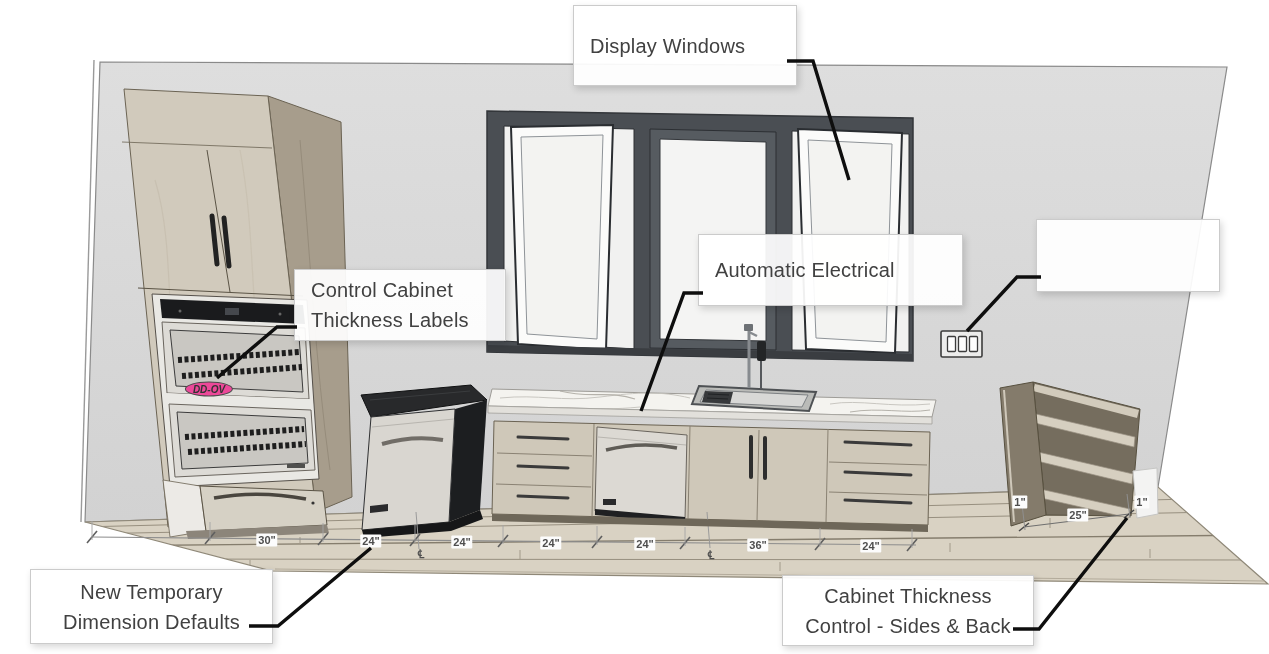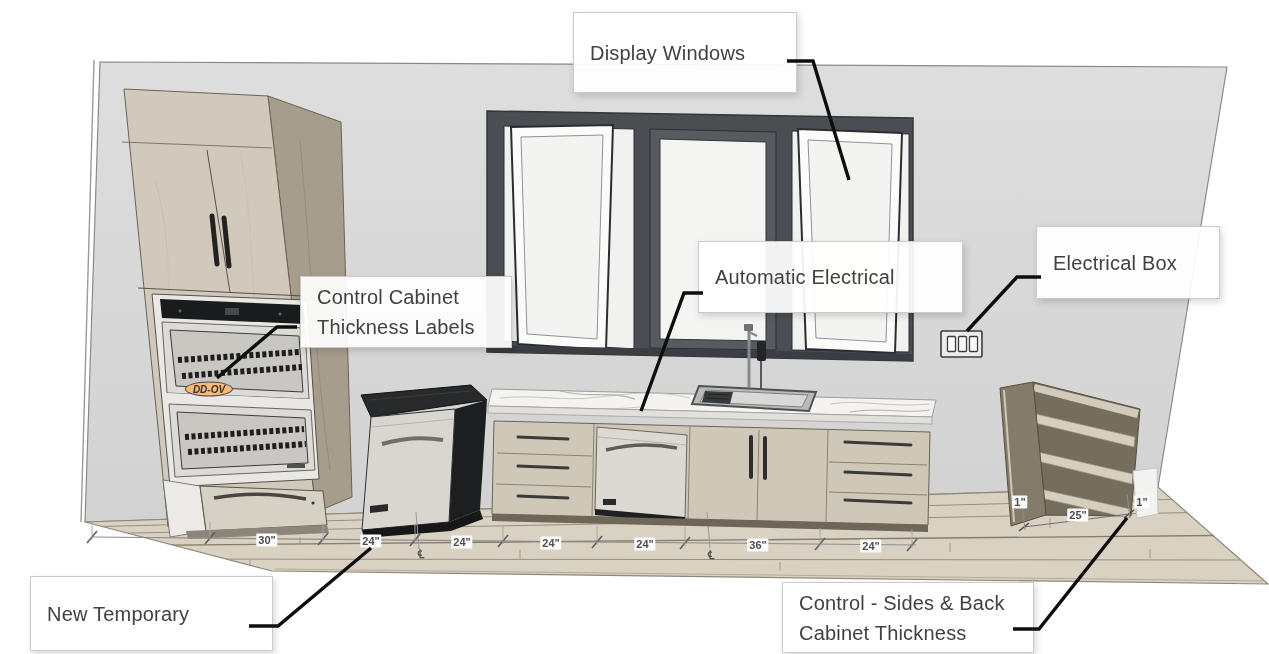--- a/index.html
+++ b/index.html
@@ -6,29 +6,29 @@
   #stage{position:relative;width:1269px;height:654px;background:#ffffff;overflow:hidden;
          font-family:"Liberation Sans",sans-serif;}
   #scene,#leaders{position:absolute;left:0;top:0;width:1269px;height:654px;}
   #scene{z-index:1;}
   #leaders{z-index:6;pointer-events:none;}
   .callout{position:absolute;z-index:4;box-sizing:border-box;
            background:rgba(255,255,255,.93);border:1px solid #cbcbcb;
            box-shadow:2px 3px 7px rgba(0,0,0,.16);
            display:flex;flex-direction:column;justify-content:center;
            padding:6px 16px;font-size:20px;line-height:30px;color:#414141;
-           letter-spacing:.2px;white-space:nowrap;margin-top:7px;}
-  .callout.right{align-items:flex-start;text-align:right;}
+           letter-spacing:.2px;white-space:nowrap;}
+  .callout.right{align-items:center;text-align:right;}
   .chip{position:absolute;z-index:3;transform:translate(-50%,-50%);
         background:#fcfcfc;color:#4e4e4e;font-weight:700;font-size:11px;line-height:13px;
         padding:0 2px;white-space:nowrap;border-radius:1px;}
   .cl-mark{position:absolute;z-index:3;transform:translate(-50%,-50%);
         color:#4f4f4f;font-size:12px;font-weight:700;background:transparent;}
   .bubble{position:absolute;z-index:3;transform:translate(-50%,-50%);
-        background:#fdba74;border:1.4px solid #4a4a4a;border-radius:50%;
+        background:#ec4899;border:1.4px solid #4a4a4a;border-radius:50%;
         padding:1px 7px;font-size:10px;font-style:italic;font-weight:700;color:#333;text-align:center;}
 </style>
 </head>
 <body>
 
 <div id="stage">
 
 <svg id="scene" viewBox="0 0 1269 654">
   <defs>
     <clipPath id="floorClip">
@@ -266,36 +266,36 @@
 <span class="chip" style="left:1142px;top:502px">1"</span>
 
 <span class="cl-mark" style="left:421px;top:553px">℄</span>
 <span class="cl-mark" style="left:711px;top:554px">℄</span>
 
 <span class="bubble" style="left:209px;top:389px">DD-OV</span>
 
 <div class="callout" style="left:573px;top:5px;width:224px;height:81px">
   <span>Display Windows</span>
 </div>
-<div class="callout" style="left:300px;top:269px;width:212px;height:72px">
+<div class="callout" style="left:294px;top:269px;width:212px;height:72px">
   <span>Control Cabinet</span>
   <span>Thickness Labels</span>
 </div>
 <div class="callout" style="left:698px;top:234px;width:265px;height:72px">
   <span>Automatic Electrical</span>
 </div>
 <div class="callout" style="left:1036px;top:219px;width:184px;height:73px">
-  <span>Electrical Box</span>
 </div>
 <div class="callout right" style="left:30px;top:569px;width:243px;height:75px">
   <span>New Temporary</span>
+  <span>Dimension Defaults</span>
 </div>
 <div class="callout right" style="left:782px;top:575px;width:252px;height:71px">
+  <span>Cabinet Thickness</span>
   <span>Control - Sides &amp; Back</span>
-  <span>Cabinet Thickness</span>
 </div>
 
 <svg id="leaders" viewBox="0 0 1269 654">
   <g fill="none" stroke="#0e0e0e" stroke-width="3.4">
     <path d="M787,61 L813,61 L849,180"></path>
     <path d="M297,327 L277,327 L217,378"></path>
     <path d="M703,293 L684,293 L641,411"></path>
     <path d="M1041,277 L1017,277 L967,331"></path>
     <path d="M249,626 L278,626 L371,548"></path>
     <path d="M1013,629 L1039,629 L1127,518"></path>

